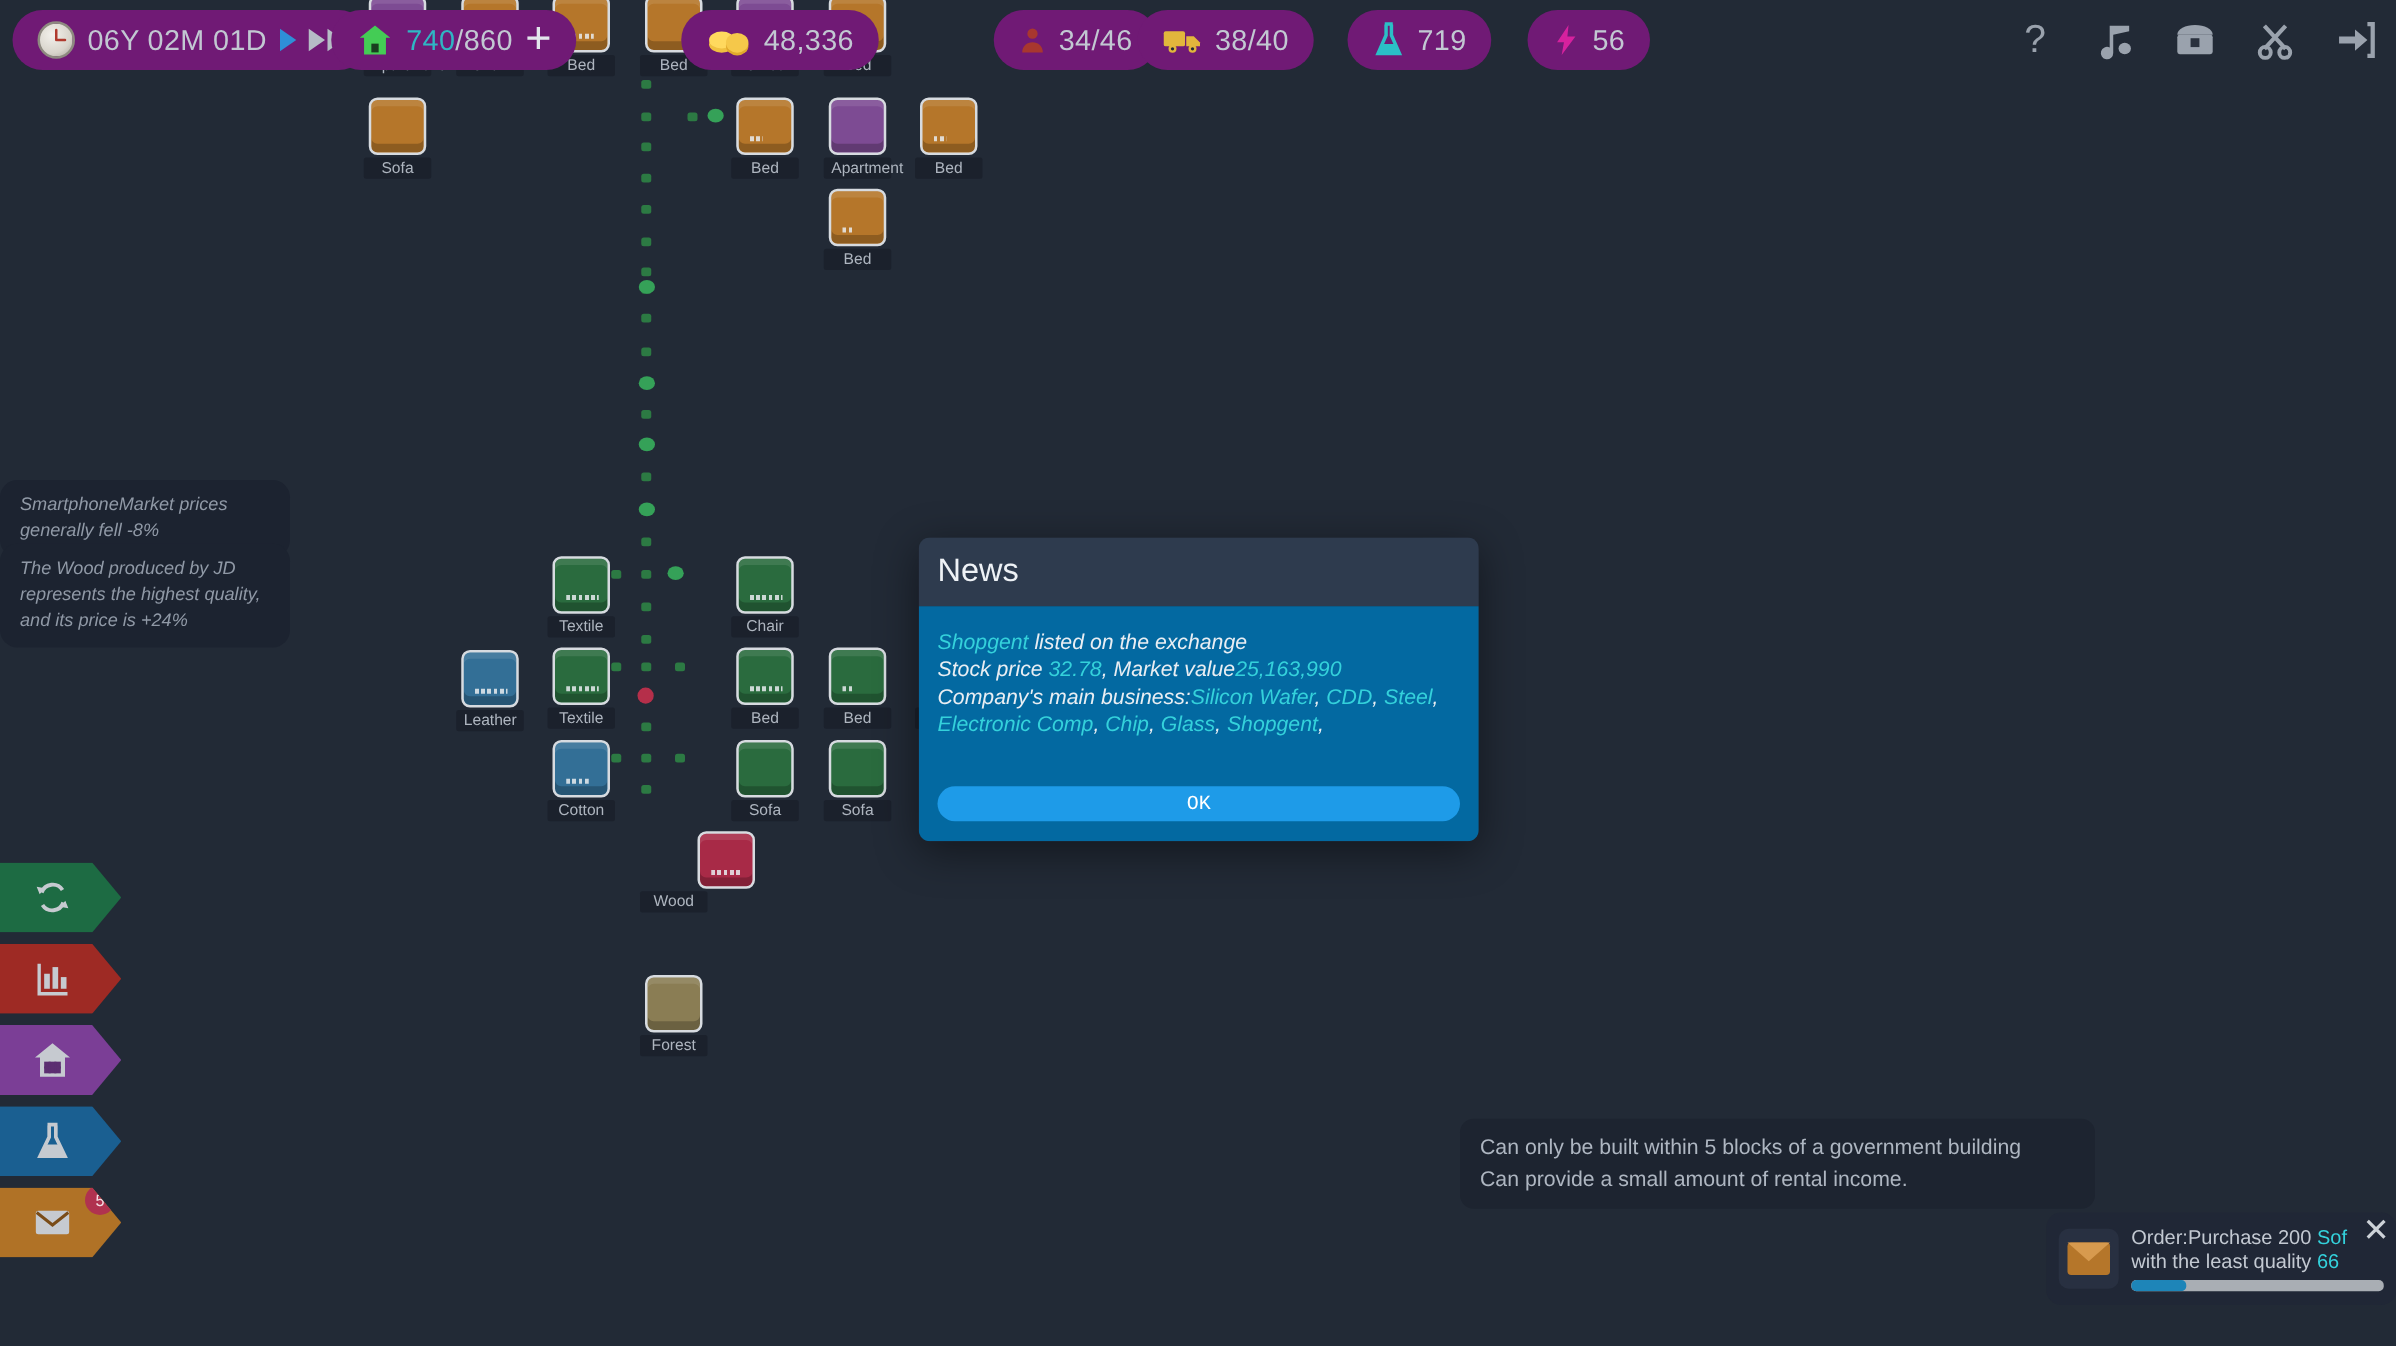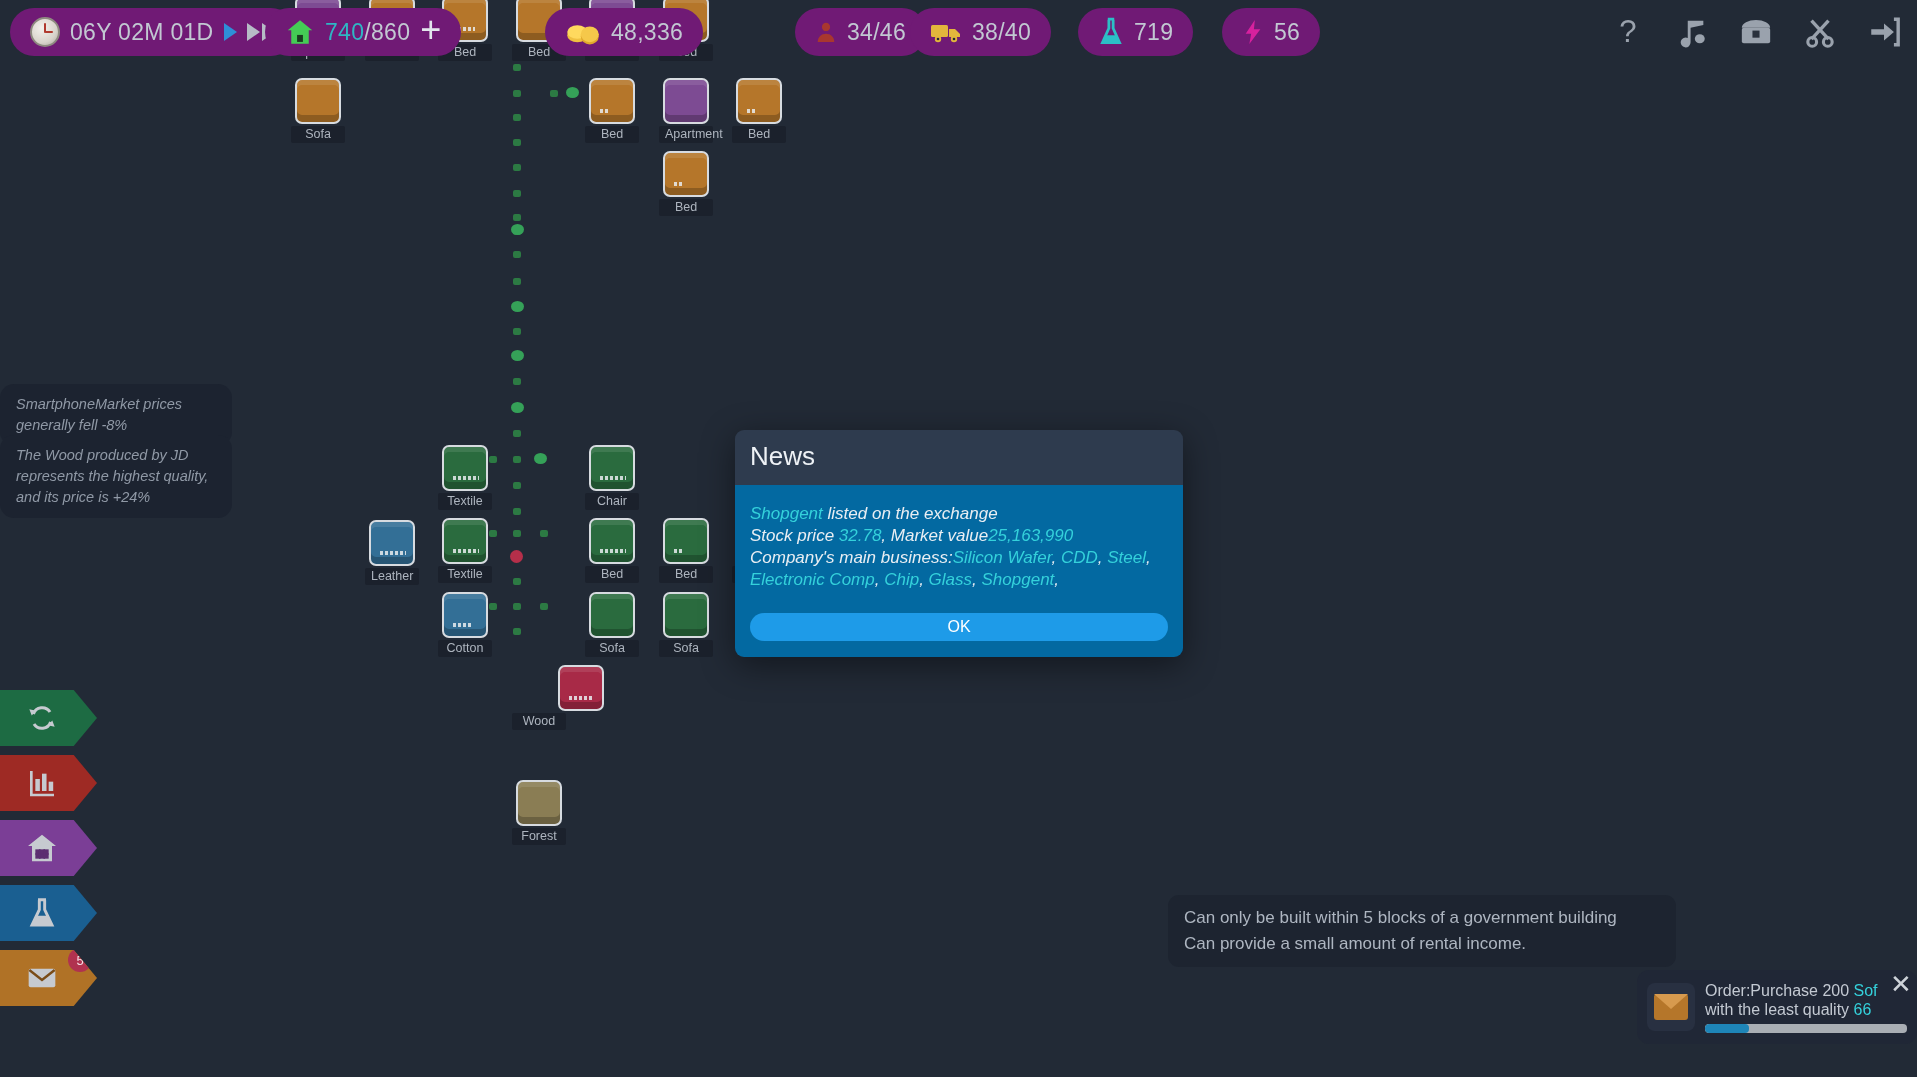--- a/index.html
+++ b/index.html
@@ -128,24 +128,24 @@
   .dialog .dhead {
     background: #2e3b4e; padding: 11px 15px 13px;
     color: #eef2f6; font-size: 26px;
   }
   .dialog .dbody { background: #0369a1; padding: 18px 15px 16px; }
   .dialog .dtext {
     color: #e9eef3; font-size: 17px; font-style: italic; line-height: 22px;
   }
   .dialog .hl { color: #34d1db; font-style: italic; }
   .dialog .okbtn {
-    margin-top: 22px; height: 28px; border-radius: 14px; background: #1e9be8;
+    margin-top: 38px; height: 28px; border-radius: 14px; background: #1e9be8;
     color: #ffffff; font-size: 16px; display: flex; align-items: center;
     justify-content: center; cursor: pointer; border: none; width: 100%;
-    font-family: Liberation Sans, sans-serif;
+    font-family: Liberation Mono, monospace;
   }
 
   
   .rtip {
     position: absolute; left: 1168px; top: 895px; width: 508px;
     background: #1d2430; color: #aeb6c1; font-size: 17px; line-height: 26px;
     border-radius: 11px; padding: 10px 16px; z-index: 30;
   }
 
   

